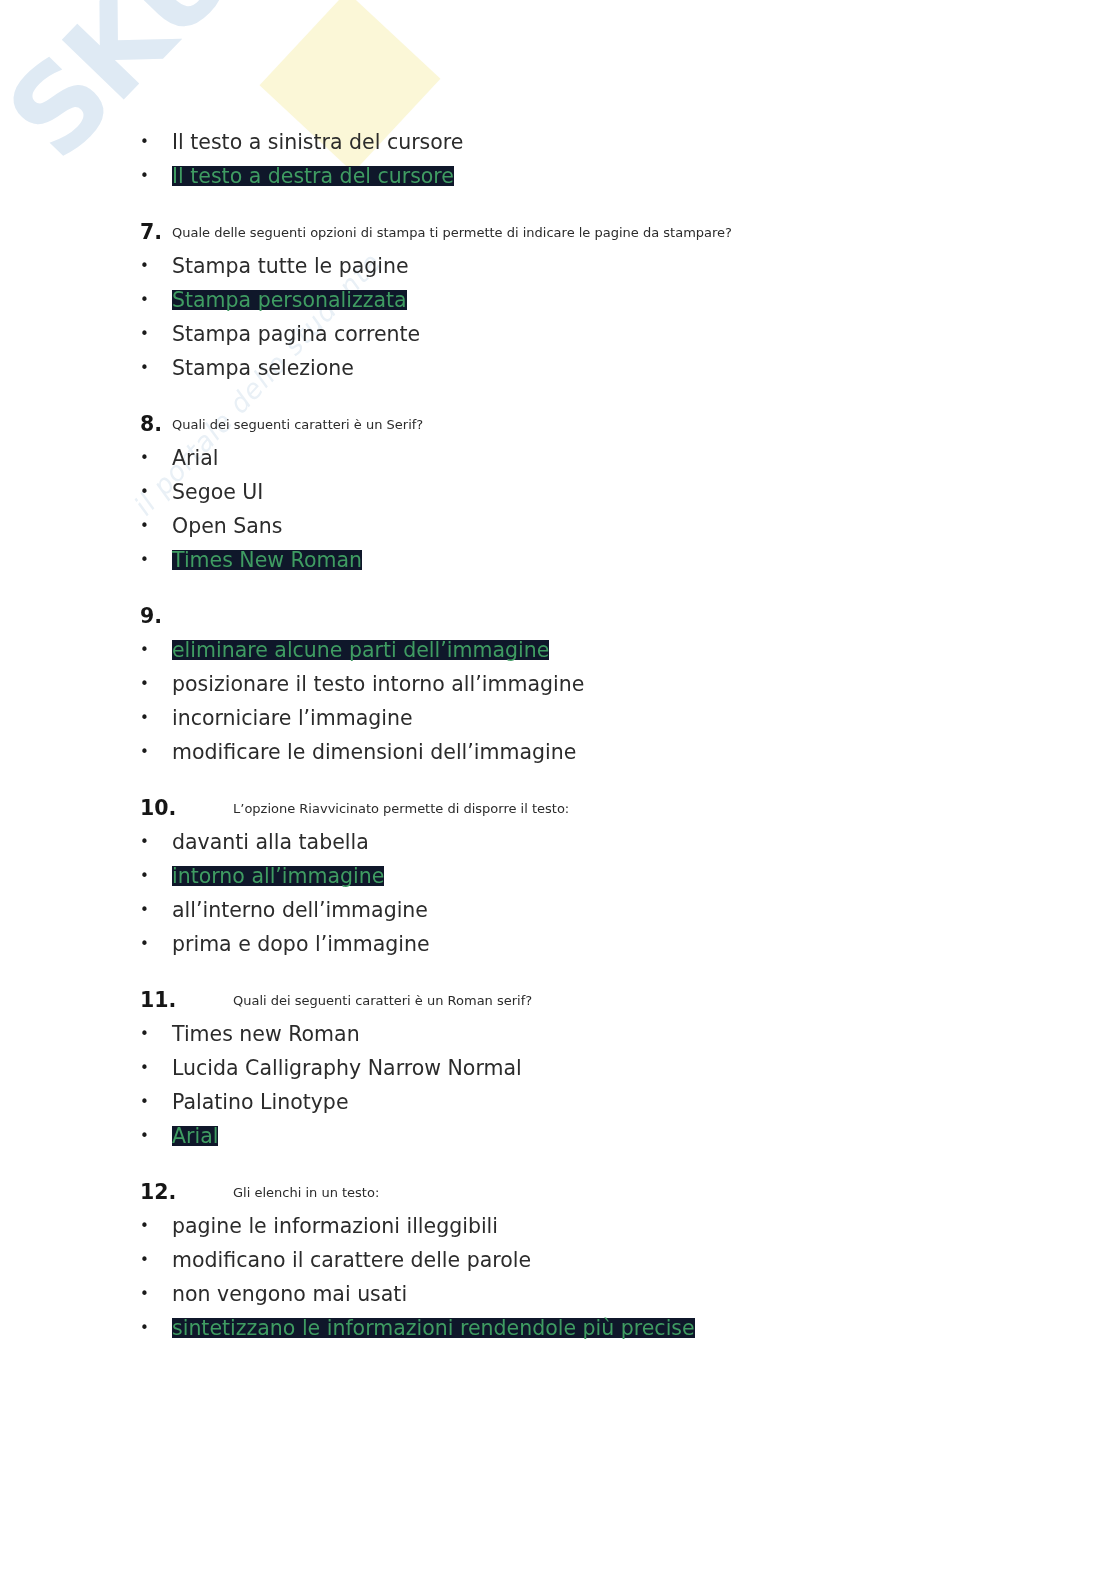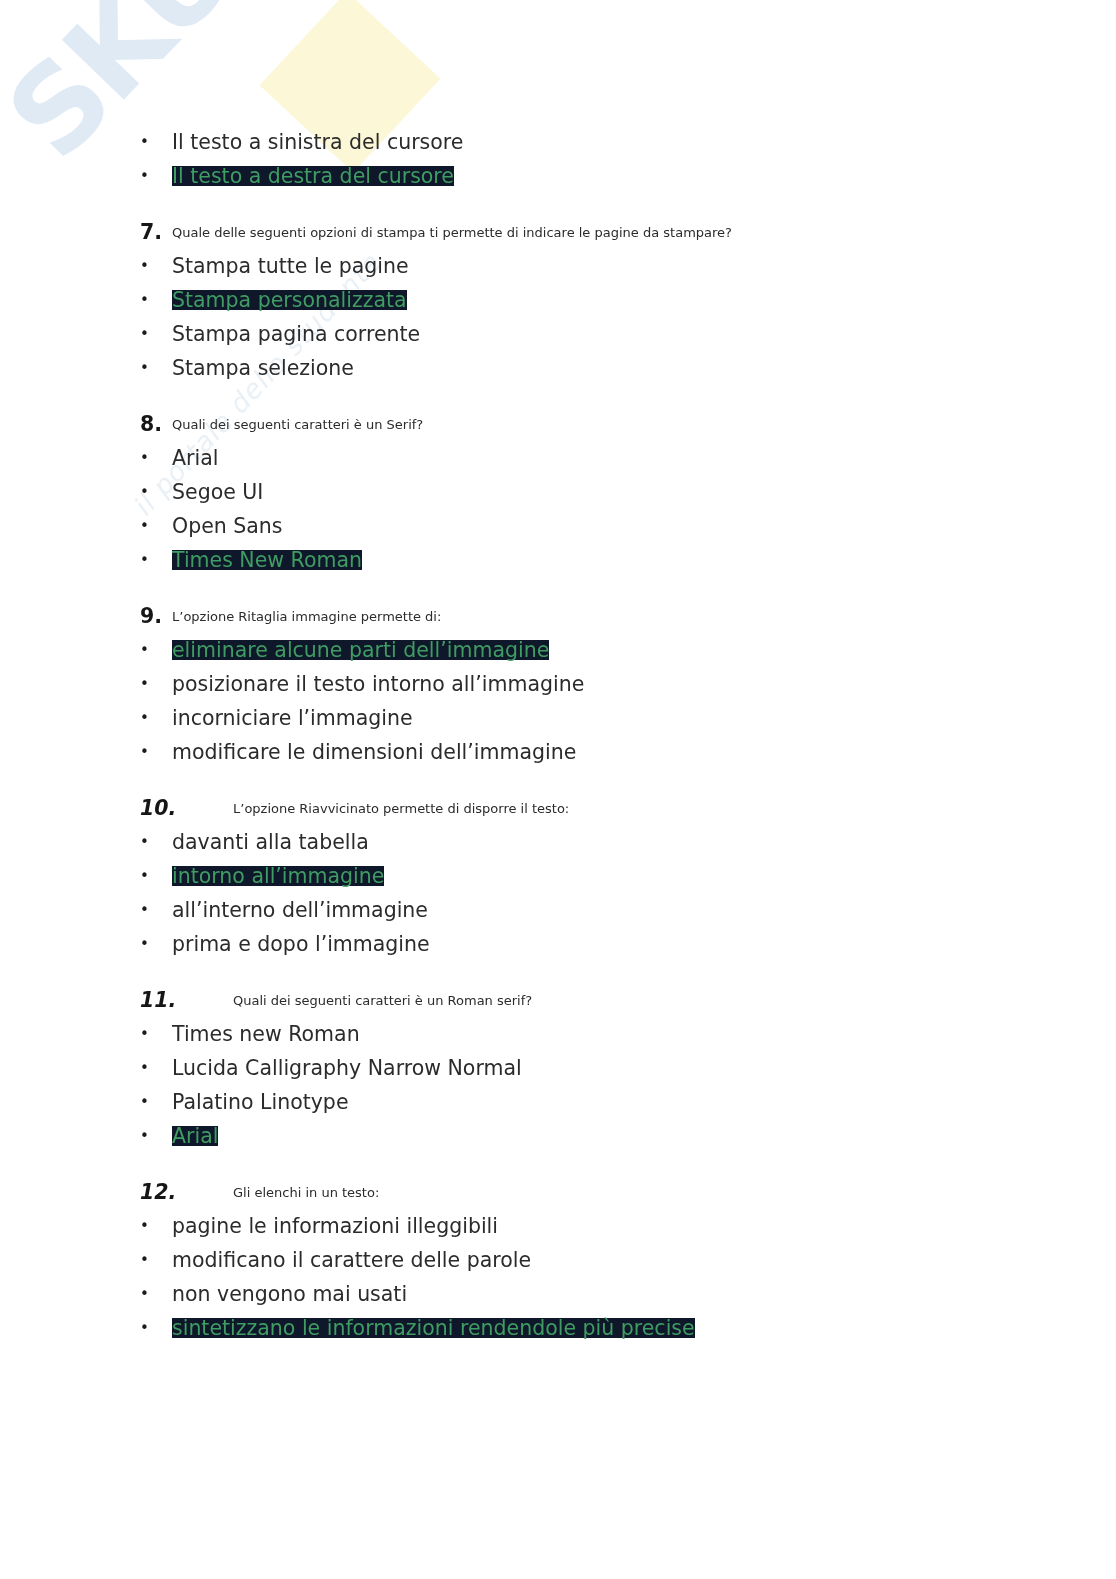--- a/index.html
+++ b/index.html
@@ -97,21 +97,21 @@
     height: 34px;
     align-items: center;
   }
   .q-num {
     font-weight: 700;
     color: #161616;
     font-size: 20.5px;
     display: inline-block;
   }
   .q-num.narrow { width: 32px; }
-  .q-num.wide   { width: 93px; font-style: italic; }
+  .q-num.wide   { width: 93px; }
   .q-text {
     font-size: 13px;
     color: #2b2b2b;
     white-space: nowrap;
   }
 
   
   .b-row {
     padding-left: 140px;
     height: 34px;
@@ -201,21 +201,20 @@
           </div>
           <div class="row b-row">
             <span class="b-dot">•</span>
             <span class="b-text correct">Times New Roman</span>
           </div>
         </div>
         <div class="spacer-md"></div>
         <div class="q-block">
           <div class="row q-row">
             <span class="q-num narrow">9.</span>
-            <span class="q-text">L’opzione Ritaglia immagine permette di:</span>
           </div>
           <div class="row b-row">
             <span class="b-dot">•</span>
             <span class="b-text correct">eliminare alcune parti dell’immagine</span>
           </div>
           <div class="row b-row">
             <span class="b-dot">•</span>
             <span class="b-text">posizionare il testo intorno all’immagine</span>
           </div>
           <div class="row b-row">

